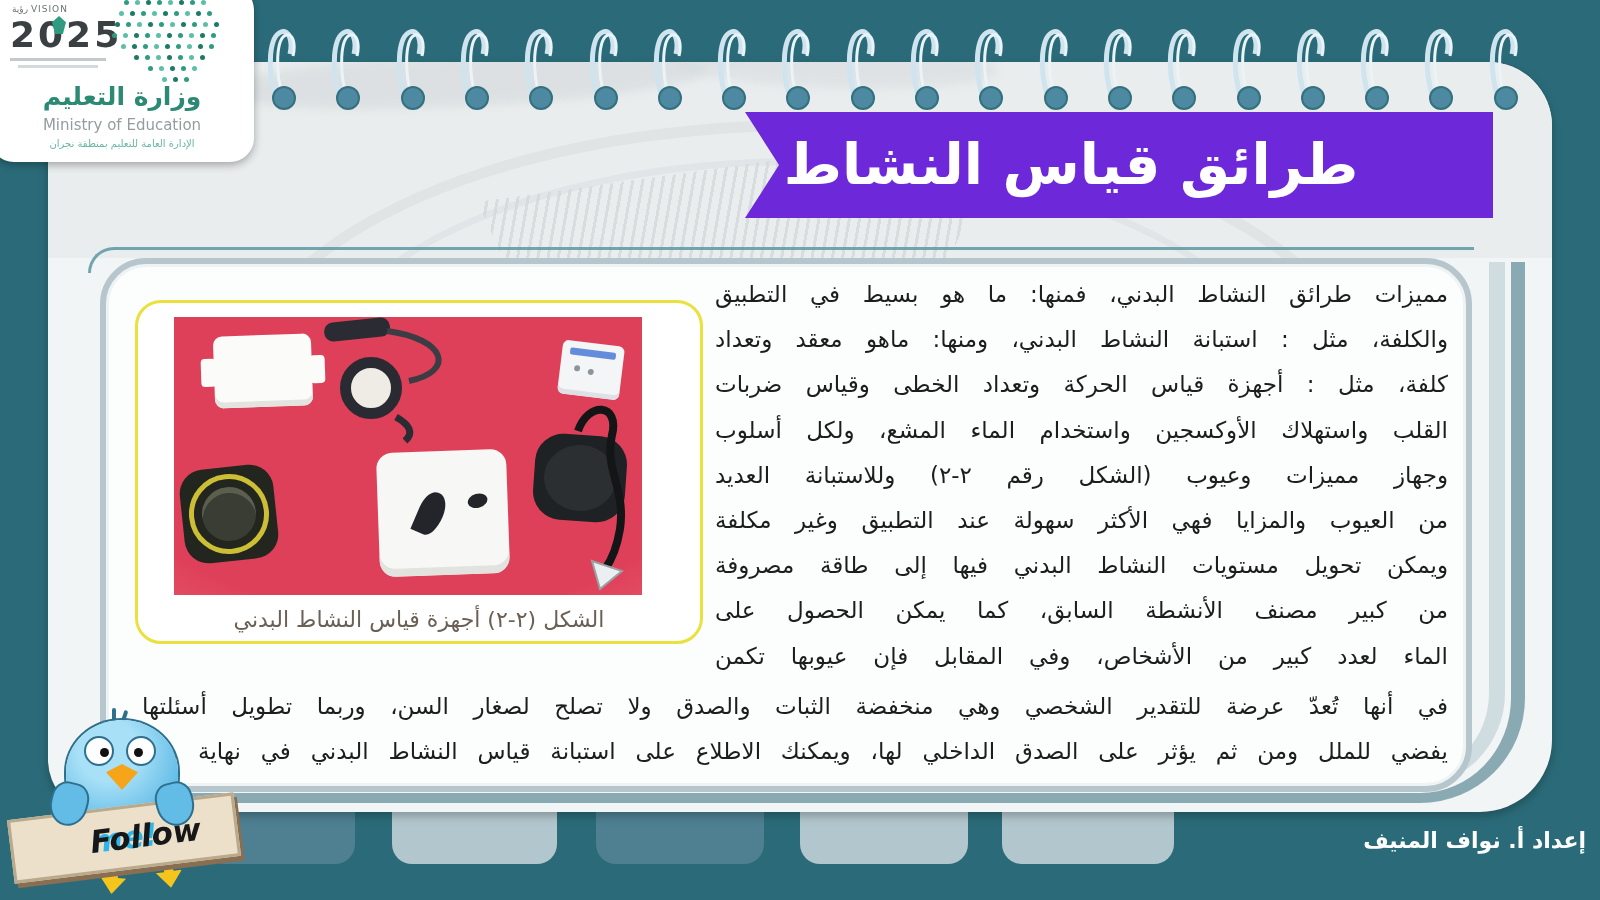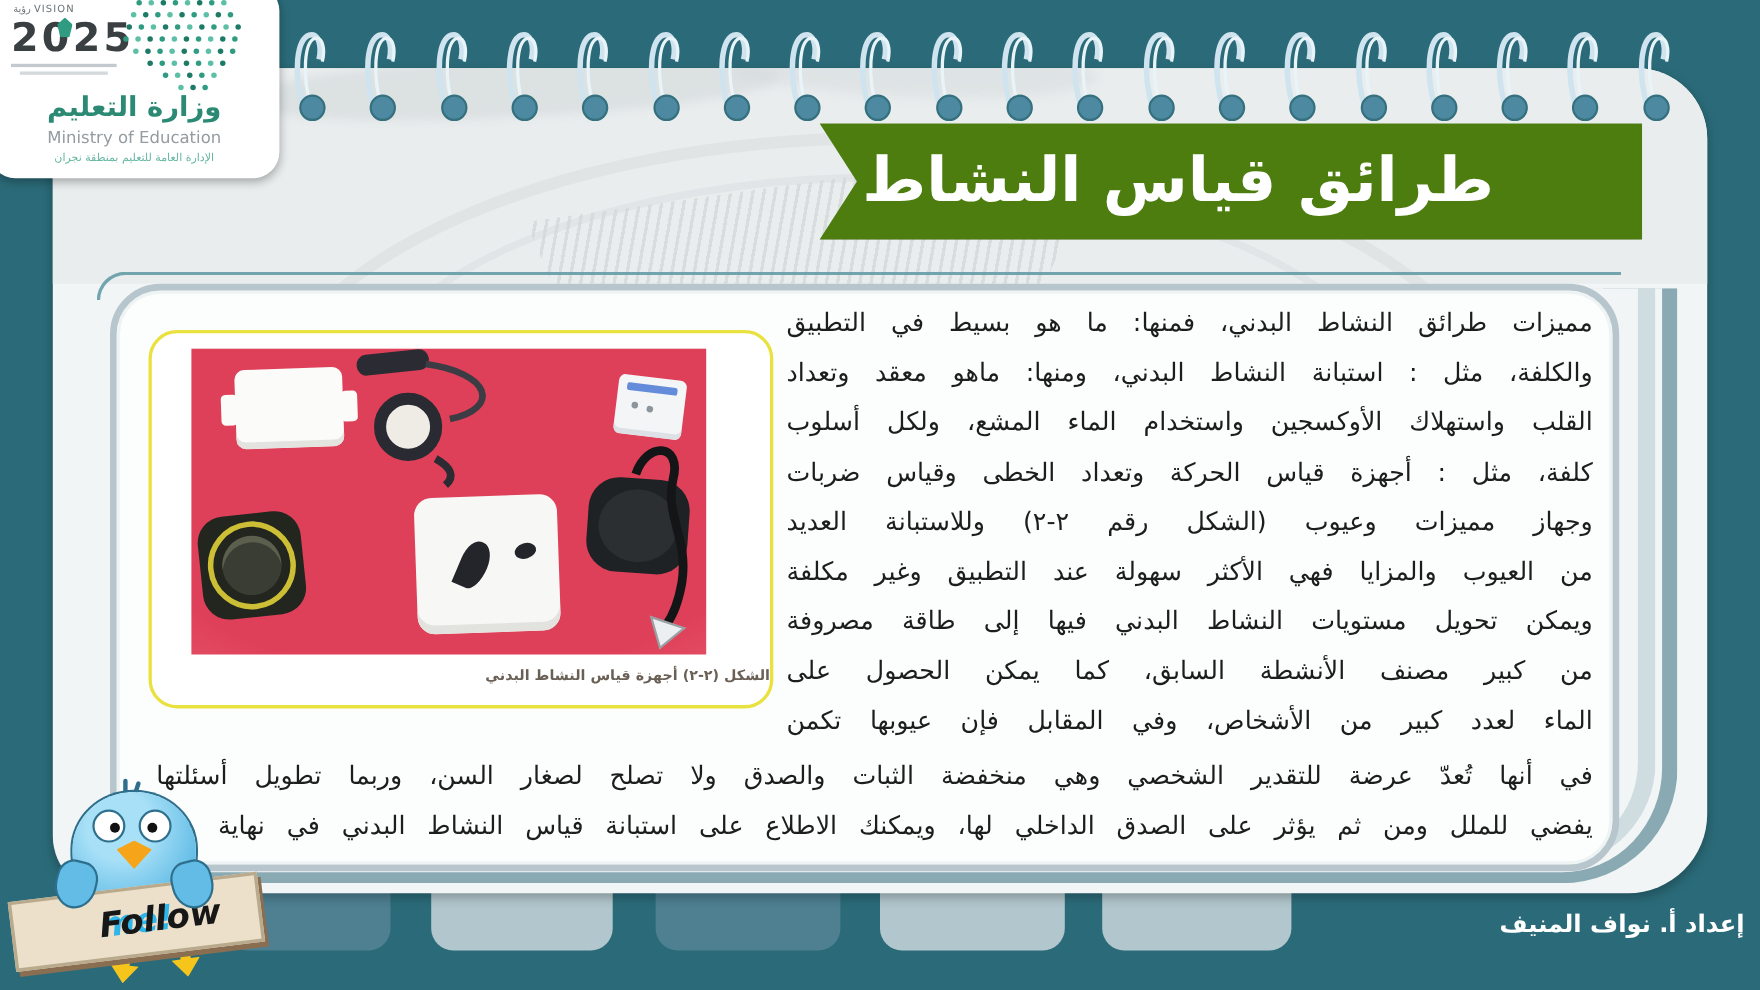--- a/index.html
+++ b/index.html
@@ -43,21 +43,21 @@
   
   .teal-rule{left:88px;top:247px;width:1386px;height:26px;z-index:4;
              border-top:3px solid #5e98a4;border-left:3px solid #5e98a4;
              border-top-left-radius:28px;opacity:.85;}
 
   
   .spirals{left:0;top:0;width:1600px;height:130px;z-index:6;}
   .spiral{top:26px;width:44px;height:88px;}
 
   
-  .banner{left:745px;top:112px;width:748px;height:106px;background:#4d7c0f;z-index:5;
+  .banner{left:745px;top:112px;width:748px;height:106px;background:#6d28d9;z-index:5;
           clip-path:polygon(0 0,100% 0,100% 100%,0 100%,34px 50%);
           box-shadow:0 3px 6px rgba(0,0,0,.3);}
   .banner h1{position:absolute;left:0;right:96px;top:0;margin:0;height:106px;line-height:106px;
              text-align:center;color:#ffffff;font-size:56px;font-weight:bold;direction:rtl;}
 
   
   .mcard{left:-10px;top:-14px;width:264px;height:176px;background:#ffffff;border-radius:24px;
          box-shadow:0 3px 9px rgba(0,0,0,.3);z-index:7;}
   .vision-label{left:22px;top:18px;font-size:9px;color:#6b7276;letter-spacing:1px;}
   .vision-year{left:20px;top:28px;font-size:36px;font-weight:bold;color:#3a3f42;letter-spacing:3px;}
@@ -75,21 +75,21 @@
 
   
   .panel{left:100px;top:258px;width:1372px;height:534px;background:#fcfdfd;z-index:4;
          border:6px solid #b6c6cc;border-radius:46px;box-shadow:inset 0 0 0 3px #eef3f4;}
 
   
   .figure-box{left:135px;top:300px;width:568px;height:344px;border:3px solid #e9e13e;
               border-radius:26px;background:#ffffff;z-index:5;}
   .photo{left:36px;top:14px;width:468px;height:278px;overflow:hidden;
          background:radial-gradient(120% 120% at 50% 42%,#df4059 0 55%,#ec7b8c 100%);}
-  .caption{left:0;right:0;top:304px;color:#6a6055;font-size:13px;direction:rtl;font-weight:bold;}
+  .caption{left:0;right:0;top:304px;text-align:center;color:#6a6055;font-size:22px;direction:rtl;}
 
   .dev1{left:40px;top:18px;width:98px;height:72px;background:#fbfbfa;border-radius:9px;
         transform:rotate(-2deg);box-shadow:inset 0 -6px 0 #e3e3df;}
   .dev1::before,.dev1::after{content:'';position:absolute;top:22px;width:15px;height:28px;
         background:#fbfbfa;border-radius:4px;}
   .dev1::before{left:-13px;} .dev1::after{right:-13px;}
   .ring{left:166px;top:40px;width:62px;height:62px;border-radius:50%;
         border:11px solid #2a2a32;background:#efece5;}
   .dev3{left:386px;top:26px;width:62px;height:54px;background:#f3f5f7;border-radius:6px;
         transform:rotate(7deg);box-shadow:inset 0 -5px 0 #dde0e4;}
@@ -419,22 +419,22 @@
         <path d="M404 114 C414 84 446 86 438 118 C430 152 452 172 446 212 C443 230 437 244 431 252" stroke="#141517" stroke-width="8" fill="none"></path>
         <path d="M418 244 l30 10 -22 18 z" fill="#eceff1" stroke="#9aa0a4" stroke-width="2"></path>
       </svg>
     </div>
     <div class="caption">الشكل (٢-٢) أجهزة قياس النشاط البدني</div>
   </div>
 
   <div class="body-col" id="bodycol">
       <div class="tline">مميزات طرائق النشاط البدني، فمنها: ما هو بسيط في التطبيق</div>
       <div class="tline">والكلفة، مثل : استبانة النشاط البدني، ومنها: ماهو معقد وتعداد</div>
+      <div class="tline">كلفة، مثل : أجهزة قياس الحركة وتعداد الخطى وقياس ضربات</div>
       <div class="tline">القلب واستهلاك الأوكسجين واستخدام الماء المشع، ولكل أسلوب</div>
-      <div class="tline">كلفة، مثل : أجهزة قياس الحركة وتعداد الخطى وقياس ضربات</div>
       <div class="tline">وجهاز مميزات وعيوب (الشكل رقم ٢-٢) وللاستبانة العديد</div>
       <div class="tline">من العيوب والمزايا فهي الأكثر سهولة عند التطبيق وغير مكلفة</div>
       <div class="tline">ويمكن تحويل مستويات النشاط البدني فيها إلى طاقة مصروفة</div>
       <div class="tline">من كبير مصنف الأنشطة السابق، كما يمكن الحصول على</div>
       <div class="tline">الماء لعدد كبير من الأشخاص، وفي المقابل فإن عيوبها تكمن</div>
     </div>
   <div class="body-full" id="bodyfull">
       <div class="tline">في أنها تُعدّ عرضة للتقدير الشخصي وهي منخفضة الثبات والصدق ولا تصلح لصغار السن، وربما تطويل أسئلتها</div>
       <div class="tline">يفضي للملل ومن ثم يؤثر على الصدق الداخلي لها، ويمكنك الاطلاع على استبانة قياس النشاط البدني في نهاية هذه</div>
     </div>

